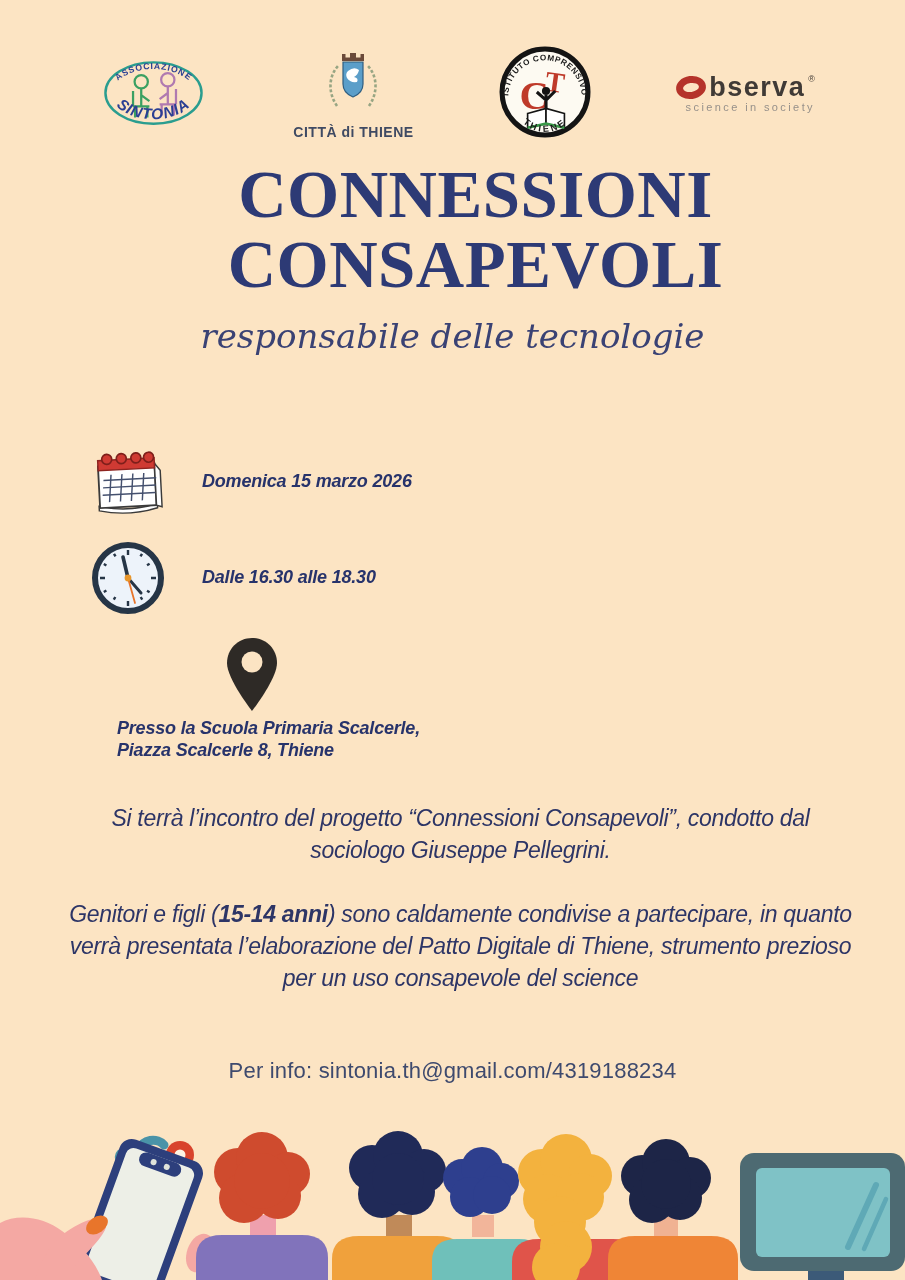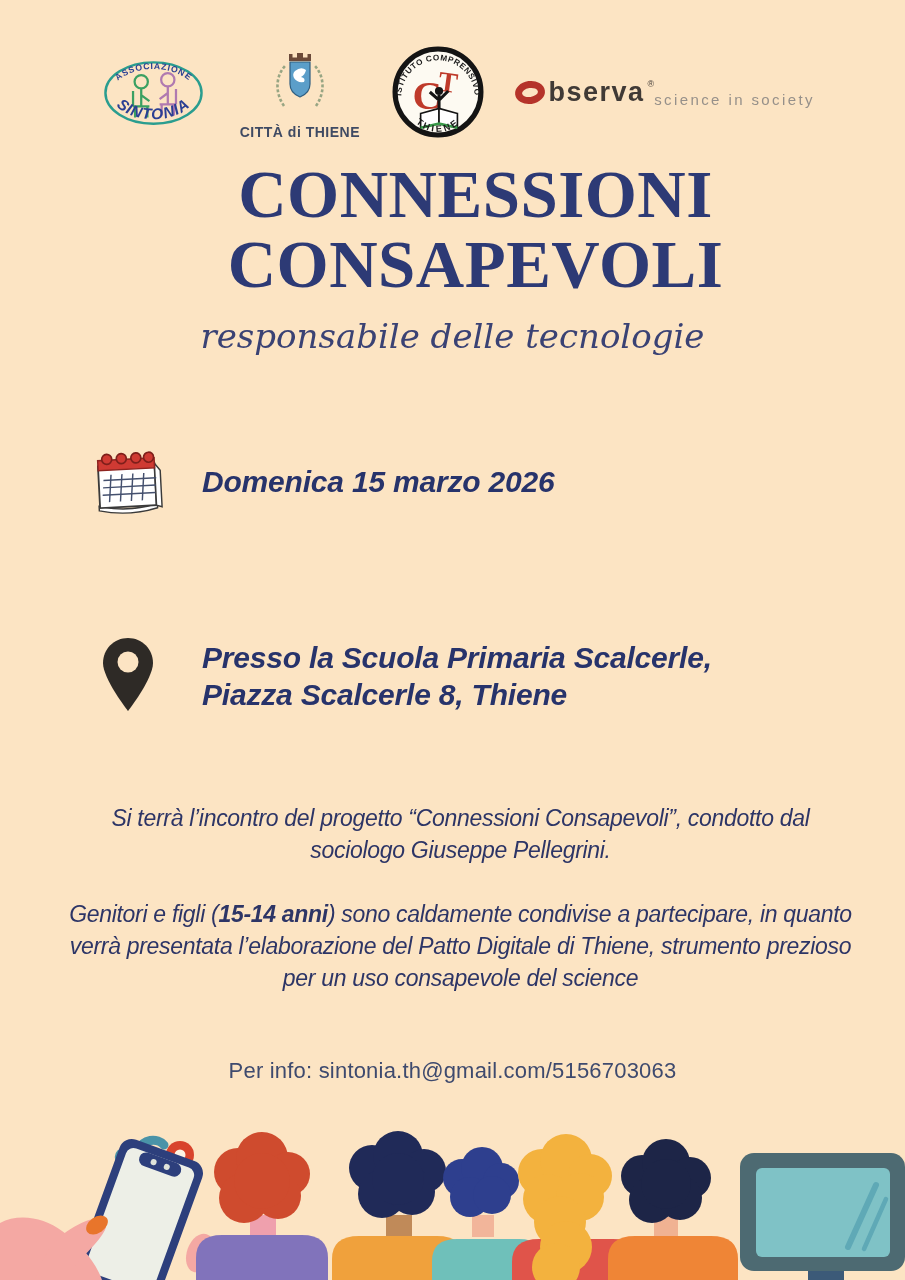--- a/index.html
+++ b/index.html
@@ -11,51 +11,51 @@
   
   .logo-row{
     position:absolute; top:38px; left:100px; width:715px; height:108px;
     display:flex; justify-content:space-between; align-items:center;
   }
   .logo{display:flex; flex-direction:column; align-items:center;}
   .crest-caption{
     font-size:14px; font-weight:bold; color:#3f4a63;
     letter-spacing:.5px; margin-top:2px; white-space:nowrap;
   }
-  .observa{display:flex; flex-direction:row; align-items:flex-end;}
+  .observa{display:flex; flex-direction:column; align-items:flex-end;}
   .observa-row{display:flex; align-items:center; gap:3px;}
   .o-ring{
     width:30px; height:23px; border:7px solid #b5332a; border-radius:50%;
     transform:rotate(-8deg); box-sizing:border-box;
   }
   .observa-name{font-size:27px; font-weight:600; color:#403a36; letter-spacing:1.5px;}
   .observa-mark{font-size:9px; color:#403a36; align-self:flex-start; margin-top:2px;}
-  .observa-tagline{font-size:15px; color:#96908a; letter-spacing:2.4px; margin-top:-2px;}
+  .observa-tagline{font-size:11px; color:#96908a; letter-spacing:2.4px; margin-top:-2px;}
   
   .title{
     position:absolute; top:160px; left:0; width:100%; text-align:center;
     font-family:"Liberation Serif", serif; font-weight:bold;
     font-size:67px; line-height:1.04; color:#2d3a75; letter-spacing:.5px;padding-left:23px;
   }
   .subtitle{
     position:absolute; top:314px; left:0; width:100%; text-align:center;
     font-family:"DejaVu Serif", serif; font-style:italic;
     font-size:34px; line-height:1.32; color:#3a4274;
   }
   
   .detail{position:absolute; left:85px; display:flex; align-items:center;}
   .detail .icon-box{width:85px; display:flex; justify-content:center; flex-shrink:0;}
   .detail .txt{
     margin-left:32px; font-weight:bold; font-style:italic;
-    font-size:30px; letter-spacing:-.2px; color:#27336b; line-height:1.22;
+    font-size:18px; letter-spacing:-.2px; color:#27336b; line-height:1.22;
     white-space:nowrap;
   }
   .row-date{top:446px;}
   .row-time{top:541px;}
-  .row-loc{top:636px;}
+  .row-loc{top:636px;flex-direction:column;}
   
   .para{
     position:absolute; left:8px; width:100%; text-align:center;
     font-style:italic; font-size:23px; line-height:32px;
     letter-spacing:-.3px; color:#2d3566;
   }
   .para .ln{white-space:nowrap;}
   .p1{top:802px;}
   .p2{top:898px;}
   .contact{
@@ -176,20 +176,37 @@
           <g stroke="#44506e" stroke-width="1.6" transform="skewX(-6)">
             <path d="M30 30 V60 M42 30 V60 M54 30 V60 M66 30 V60"></path>
             <path d="M22 36 H80 M22 44 H80 M22 52 H80"></path>
           </g>
         </g>
       </svg>
     </div>
     <div class="txt">Domenica 15 marzo 2026</div>
   </div>
 
+  <div class="detail row-time">
+    <div class="icon-box">
+      <svg width="74" height="74" viewBox="0 0 74 74">
+        <circle cx="37" cy="37" r="33" fill="#edf3fa" stroke="#263546" stroke-width="6"></circle>
+        <g stroke="#263546" stroke-width="2.4">
+          <path d="M37 9 V14 M37 60 V65 M9 37 H14 M60 37 H65"></path>
+          <path d="M51 12.8 L49.5 15.4 M22.8 58.6 L24.3 56 M12.8 23 L15.4 24.5 M58.6 51.2 L56 49.7
+                   M23 12.8 L24.5 15.4 M51.2 58.6 L49.7 56 M12.8 51 L15.4 49.5 M58.6 22.8 L56 24.3"></path>
+        </g>
+        <path d="M37 37 L32 16" stroke="#263546" stroke-width="3.6" stroke-linecap="round"></path>
+        <path d="M37 37 L50 52" stroke="#263546" stroke-width="3" stroke-linecap="round"></path>
+        <path d="M37 37 L44 62" stroke="#e8752b" stroke-width="1.8" stroke-linecap="round"></path>
+        <circle cx="37" cy="37" r="3.4" fill="#e8962b"></circle>
+      </svg>
+    </div>
+    <div class="txt">Dalle 16.30 alle 18.30</div>
+  </div>
 
   <div class="detail row-loc">
     <div class="icon-box">
       <svg width="50" height="82" viewBox="0 0 50 78">
         <path d="M25 0 C11 0 0 11 0 25 c0 16 25 48 25 48 s25 -32 25 -48 C50 11 39 0 25 0 z" fill="#2e2a26"></path>
         <circle cx="25" cy="24" r="10.5" fill="#fce4c3"></circle>
       </svg>
     </div>
     <div class="txt">
       <div>Presso la Scuola Primaria Scalcerle,</div>
@@ -203,21 +220,21 @@
   </div>
 
   <div class="para p2">
     <div class="ln">
       <span>Genitori e figli (</span><b>15-14 anni</b><span>) sono caldamente condivise a partecipare, in quanto</span>
     </div>
     <div class="ln">verrà presentata l’elaborazione del Patto Digitale di Thiene, strumento prezioso</div>
     <div class="ln">per un uso consapevole del science</div>
   </div>
 
-  <div class="contact">Per info: sintonia.th@gmail.com/5156703063</div>
+  <div class="contact">Per info: sintonia.th@gmail.com/4319188234</div>
 
   <svg class="illustration" width="905" height="155" viewBox="0 0 905 155">
 
     <g>
       <path d="M140 24 A 13 10 0 0 1 164 20" fill="none" stroke="#4a93a8" stroke-width="9" stroke-linecap="round"></path>
       <circle cx="180" cy="30" r="14" fill="#d8432c"></circle>
       <circle cx="180" cy="30" r="5.5" fill="#fdf3e3"></circle>
       <circle cx="124" cy="32" r="7" fill="none" stroke="#4a93a8" stroke-width="4.5"></circle>
       <circle cx="147" cy="43" r="7" fill="none" stroke="#b3592b" stroke-width="4.5"></circle>
       <circle cx="169" cy="53" r="8" fill="none" stroke="#e6c14b" stroke-width="5"></circle>

